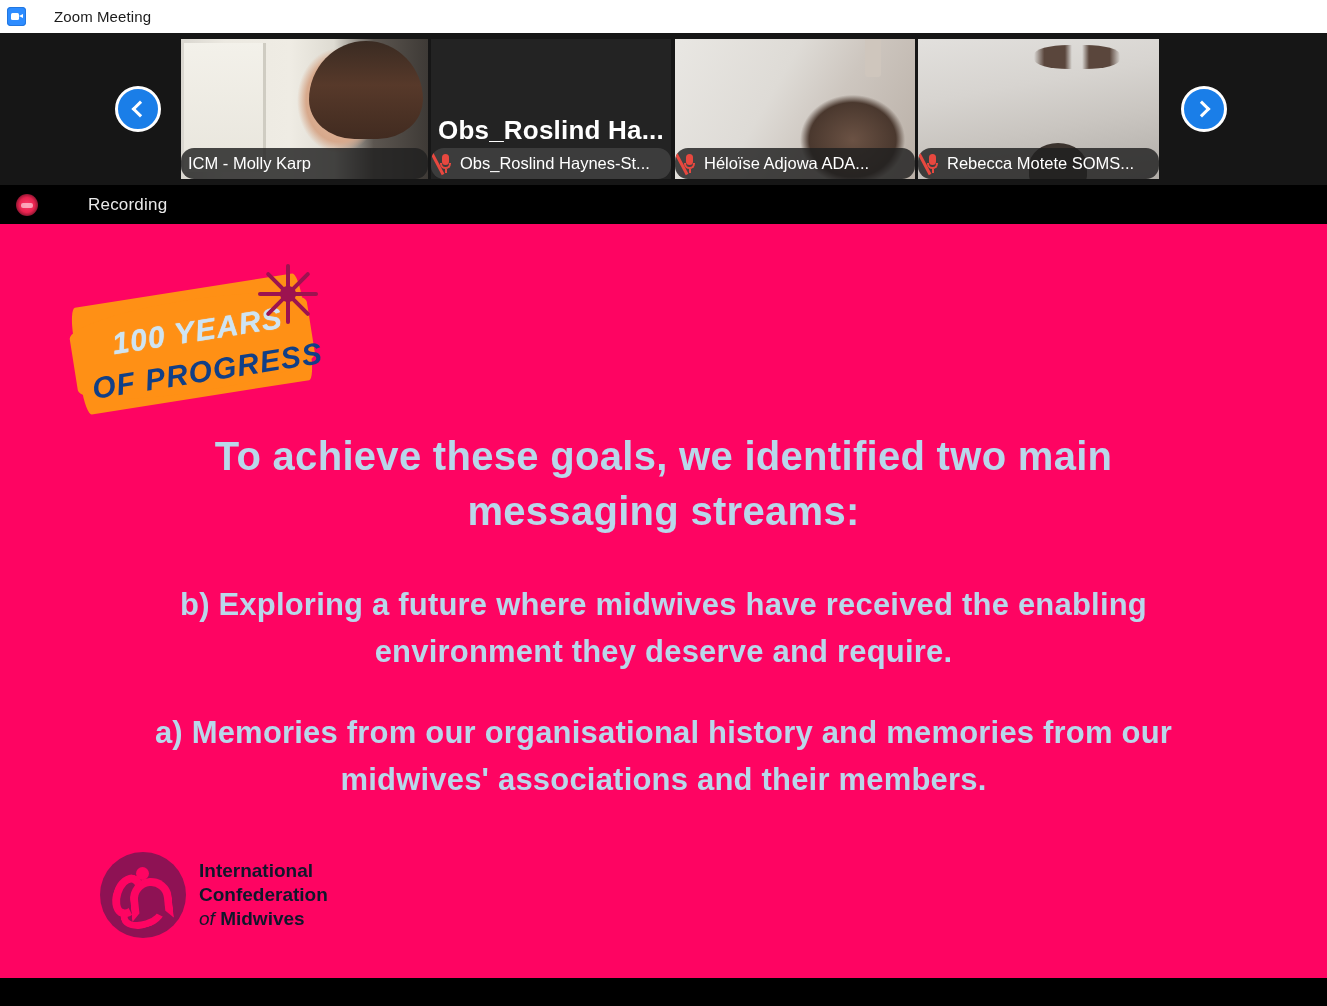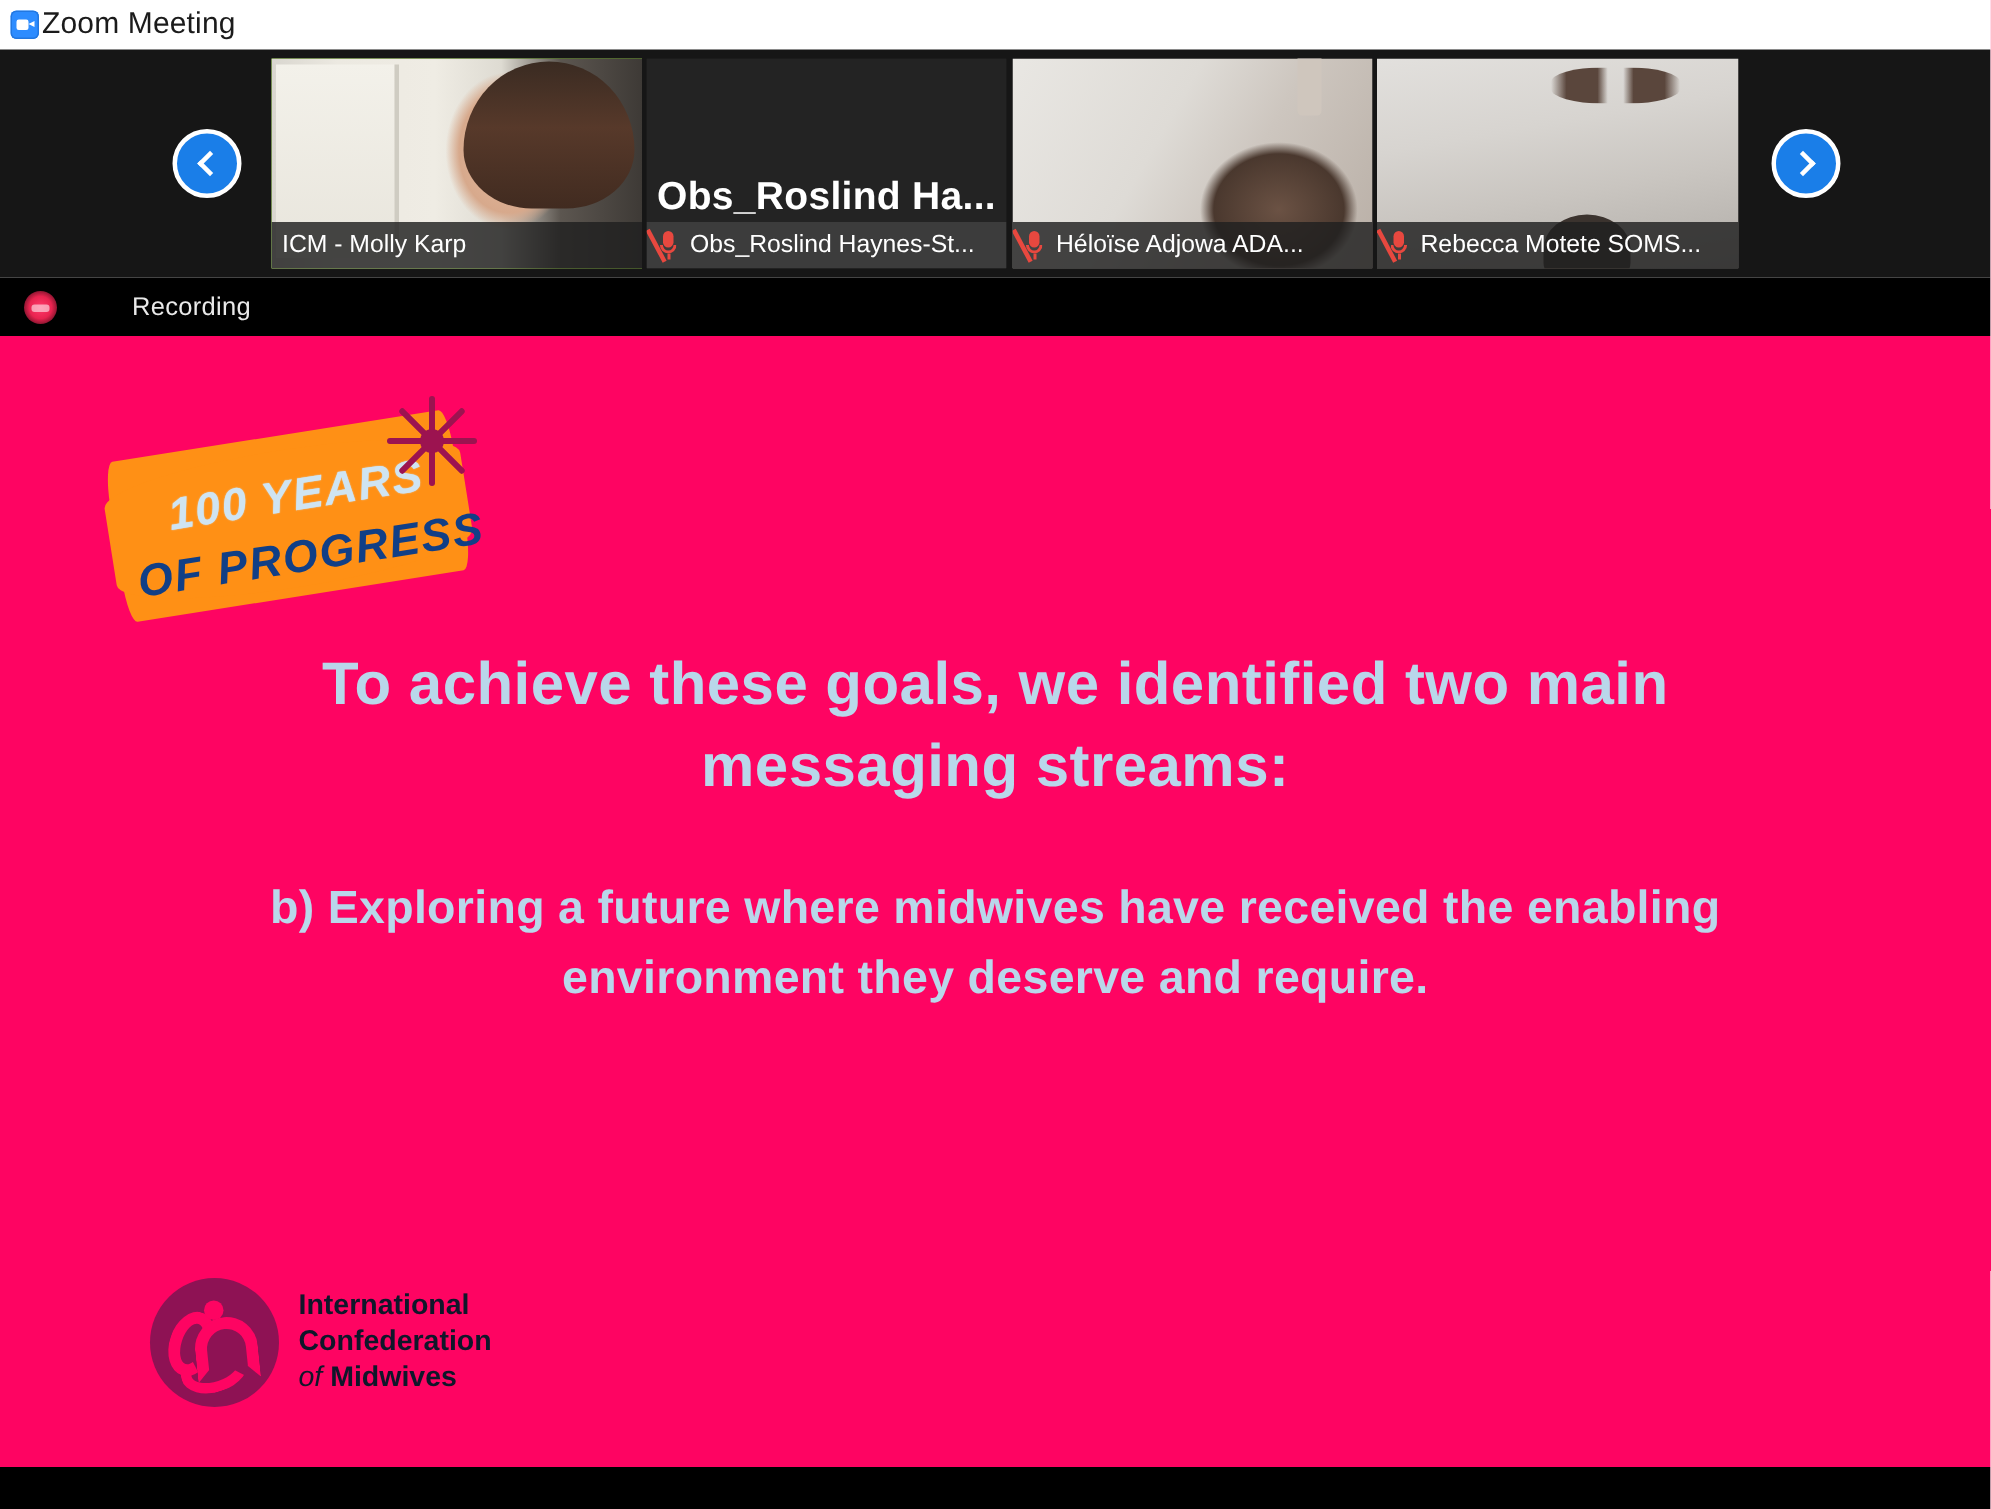--- a/index.html
+++ b/index.html
@@ -26,21 +26,21 @@
     width:8px; height:7px; border-radius:1.5px; background:#fff;
   }
   .zoom-logo::after {
     content:""; position:absolute; left:11.5px; top:7px;
     width:0; height:0;
     border-top:2.5px solid transparent;
     border-bottom:2.5px solid transparent;
     border-right:4px solid #fff;
   }
   .titlebar-text {
-    font-size:20px; color:#1b1b1b; margin-left:2px; letter-spacing:.1px;
+    font-size:15px; color:#1b1b1b; margin-left:28px; letter-spacing:.1px;
   }
 
   
   .top-progress {
     position:absolute; left:775px; top:0px; width:366px; height:5px;
     background:#e4e4e4;
   }
   .top-progress-fill {
     position:absolute; left:0; top:0; height:5px; width:80px; background:#1169d4;
   }
@@ -117,21 +117,21 @@
   .tile-centername {
     position:absolute; left:0; right:0; top:50%; transform:translateY(-58%);
     text-align:center; color:#ffffff; font-size:26px; font-weight:700;
     letter-spacing:.2px; padding:0 6px; white-space:nowrap; overflow:hidden;margin-top:24px;
   }
 
   .tile-label {
     position:absolute; left:0; right:0; bottom:0; height:31px;
     background:rgba(32,32,32,.82);
     display:flex; align-items:center; gap:7px; padding-left:7px;
-    color:#ffffff; font-size:16.5px; white-space:nowrap; overflow:hidden;
+    color:#ffffff; font-size:16.5px; white-space:nowrap; overflow:hidden;border-radius:13px;
   }
   .tile-label.nobg { background:rgba(70,70,70,.75); }
   .mic-muted {
     position:relative; width:15px; height:21px; flex:0 0 auto;
   }
   .mic-muted .body {
     position:absolute; left:4px; top:1px; width:7px; height:11px;
     border-radius:4px; background:#e8483f;
   }
   .mic-muted .stand {
@@ -349,20 +349,21 @@
           <span></span>
           <span></span>
           <span></span>
       </div>
     </div>
 
     <div class="slide-heading">To achieve these goals, we identified two main messaging streams:</div>
 
     <div class="slide-para para-b">b) Exploring a future where midwives have received the enabling environment they deserve and require.</div>
 
+    <div class="slide-para para-a">a) Memories from our organisational history and memories from our midwives' associations and their members.</div>
 
     <div class="logo-wrap">
       <div class="logo-mark">
         <div class="m-left"></div>
         <div class="m-dot"></div>
         <div class="m-arc"></div>
         <div class="m-curve"></div>
       </div>
       <div class="logo-text">
         <div>International</div>

